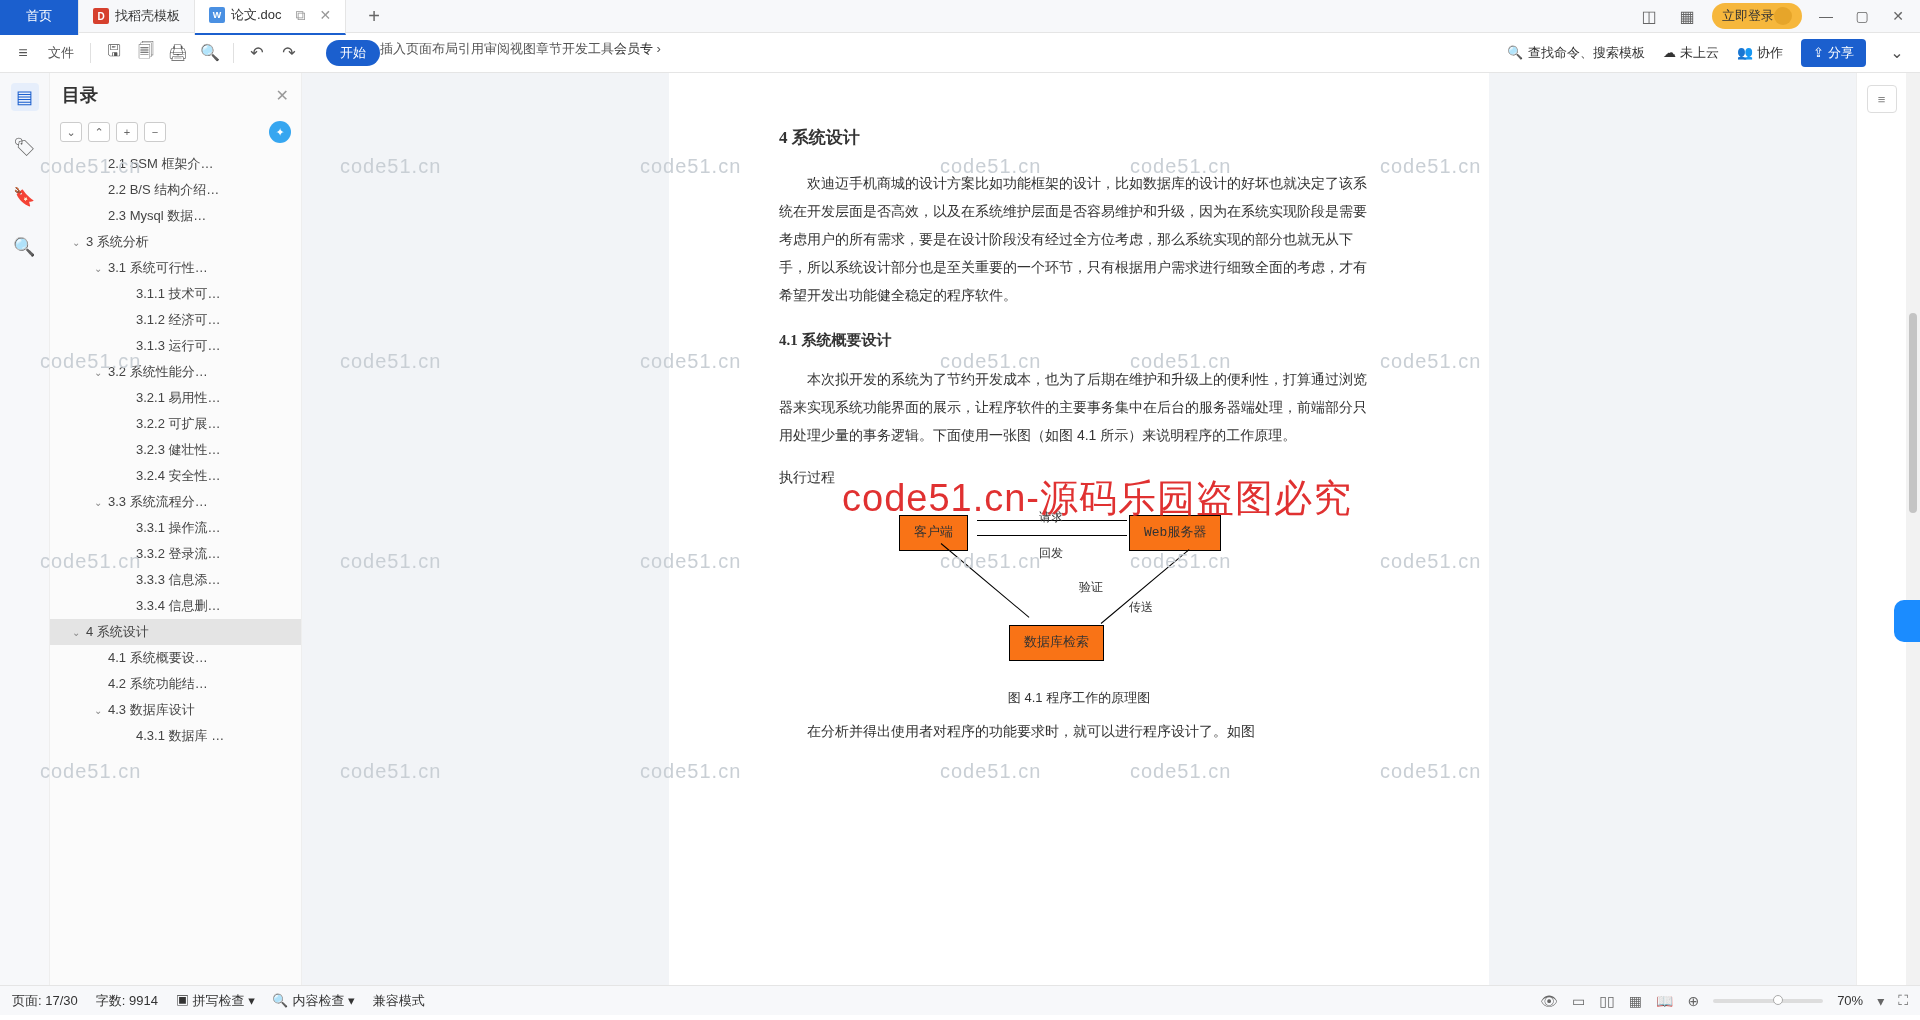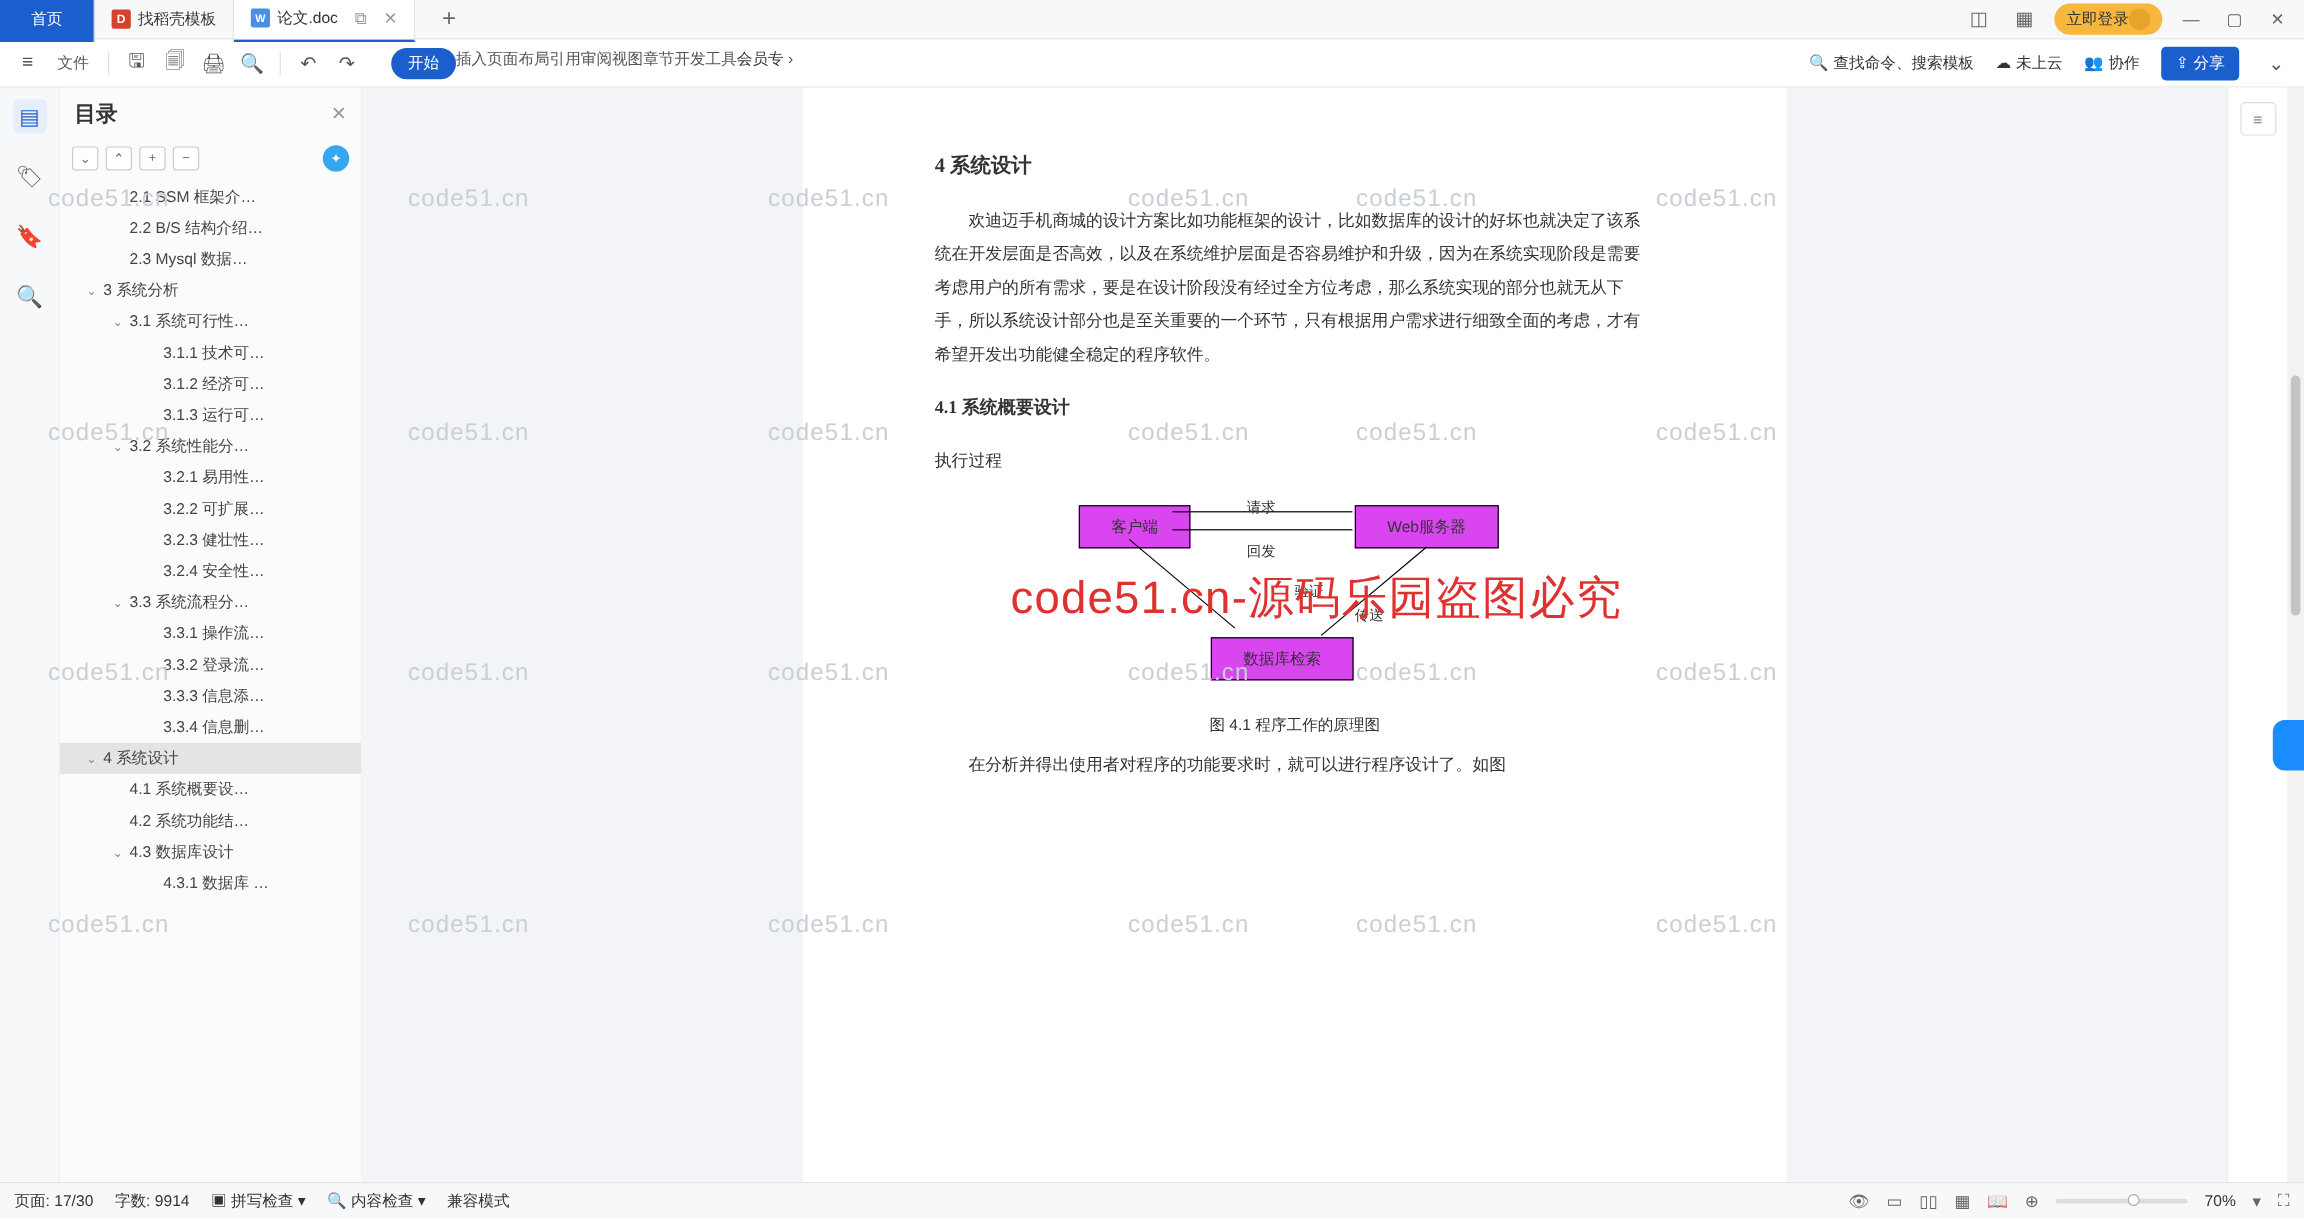--- a/index.html
+++ b/index.html
@@ -56,21 +56,21 @@
 
 .docarea{flex:1;background:#f2f4f7;position:relative;display:flex;justify-content:center;overflow:hidden}
 .page{width:820px;background:#fff;margin-top:0;padding:40px 110px;font-family:"SimSun",serif;line-height:2;color:#000;position:relative}
 .page h2{font-size:17px;font-weight:bold;margin:8px 0 14px;font-family:"SimHei","Microsoft YaHei"}
 .page h3{font-size:15px;font-weight:bold;margin:16px 0 10px;font-family:"SimHei","Microsoft YaHei"}
 .page p{text-indent:2em;font-size:14px;line-height:2}
 .page .center{text-align:left;text-indent:0;font-weight:normal;margin:14px 0}
 .page .caption{text-align:center;text-indent:0;font-size:13px;margin:6px 0}
 .docicon{position:absolute;left:590px;top:110px;width:20px;height:24px;color:#1b5fce}
 .diagram{position:relative;height:170px;margin:10px auto;width:420px}
-.dbox{position:absolute;border:1px solid #000;padding:4px 26px;font-size:13px;background:#d946ef;font-family:Liberation Sans, sans-serif}
+.dbox{position:absolute;border:1px solid #000;padding:4px 14px;font-size:13px;background:#f97316;font-family:Liberation Mono, monospace}
 .dlabel{position:absolute;font-size:12px;font-family:"SimSun"}
 .dline{position:absolute;background:#000}
 .rightpanel{width:50px;border-left:1px solid #eee;background:#fff;display:flex;flex-direction:column;align-items:center;padding-top:12px}
 .rightpanel .rp{width:30px;height:28px;border:1px solid #ddd;border-radius:4px;display:flex;align-items:center;justify-content:center;color:#888}
 .scrollbar{width:14px;background:#f2f2f2;position:relative}
 .scrollbar .thumb{position:absolute;width:8px;left:3px;background:#c4c4c4;border-radius:4px}
 .feedback-tab{position:absolute;right:0;top:600px;width:26px;height:42px;background:#1b8cff;border-radius:10px 0 0 10px}
 
 .statusbar{height:30px;background:#f7f8fa;border-top:1px solid #e5e5e5;display:flex;align-items:center;padding:0 12px;gap:18px;font-size:12px;color:#555}
 .statusbar .sb-right{margin-left:auto;display:flex;align-items:center;gap:14px}
@@ -204,20 +204,21 @@
         <div class="it lv3"><span class="chev"></span>4.3.1 数据库 …</div>
       </div>
   </div>
 
   <div class="docarea">
     <div class="docicon">📄▾</div>
     <div class="page">
       <h2>4  系统设计</h2>
       <p>欢迪迈手机商城的设计方案比如功能框架的设计，比如数据库的设计的好坏也就决定了该系统在开发层面是否高效，以及在系统维护层面是否容易维护和升级，因为在系统实现阶段是需要考虑用户的所有需求，要是在设计阶段没有经过全方位考虑，那么系统实现的部分也就无从下手，所以系统设计部分也是至关重要的一个环节，只有根据用户需求进行细致全面的考虑，才有希望开发出功能健全稳定的程序软件。</p>
       <h3>4.1  系统概要设计</h3>
+      <p>本次拟开发的系统为了节约开发成本，也为了后期在维护和升级上的便利性，打算通过浏览器来实现系统功能界面的展示，让程序软件的主要事务集中在后台的服务器端处理，前端部分只用处理少量的事务逻辑。下面使用一张图（如图 4.1 所示）来说明程序的工作原理。</p>
       <p class="center">执行过程</p>
       <div class="diagram">
         <div class="dbox" style="left:30px;top:10px">客户端</div>
         <div class="dbox" style="left:260px;top:10px">Web服务器</div>
         <div class="dbox" style="left:140px;top:120px">数据库检索</div>
         <div class="dline" style="left:108px;top:15px;width:150px;height:1px"></div>
         <div class="dline" style="left:108px;top:30px;width:150px;height:1px"></div>
         <div class="dlabel" style="left:170px;top:0">请求</div>
         <div class="dlabel" style="left:170px;top:36px">回发</div>
         <div class="dline" style="left:98px;top:40px;width:1px;height:0"></div>

